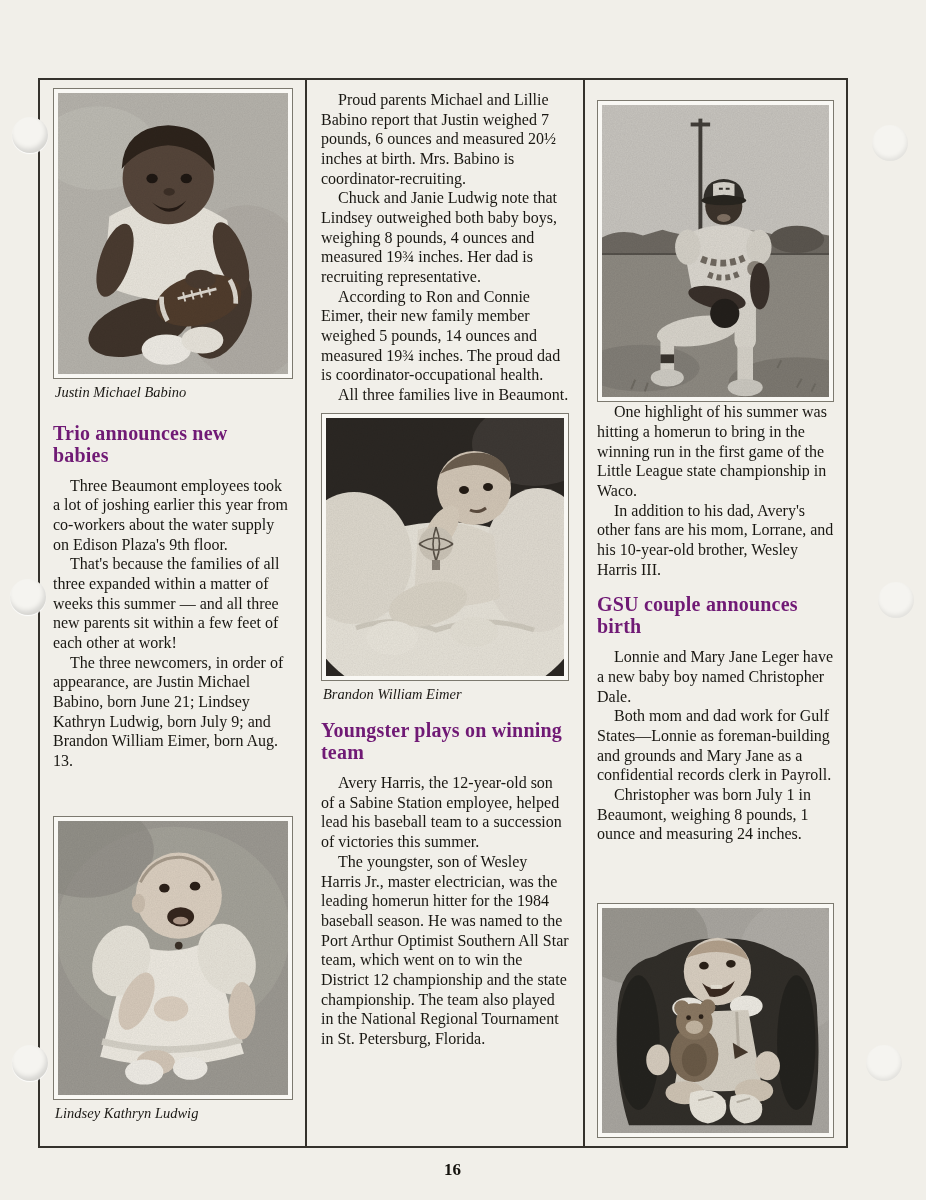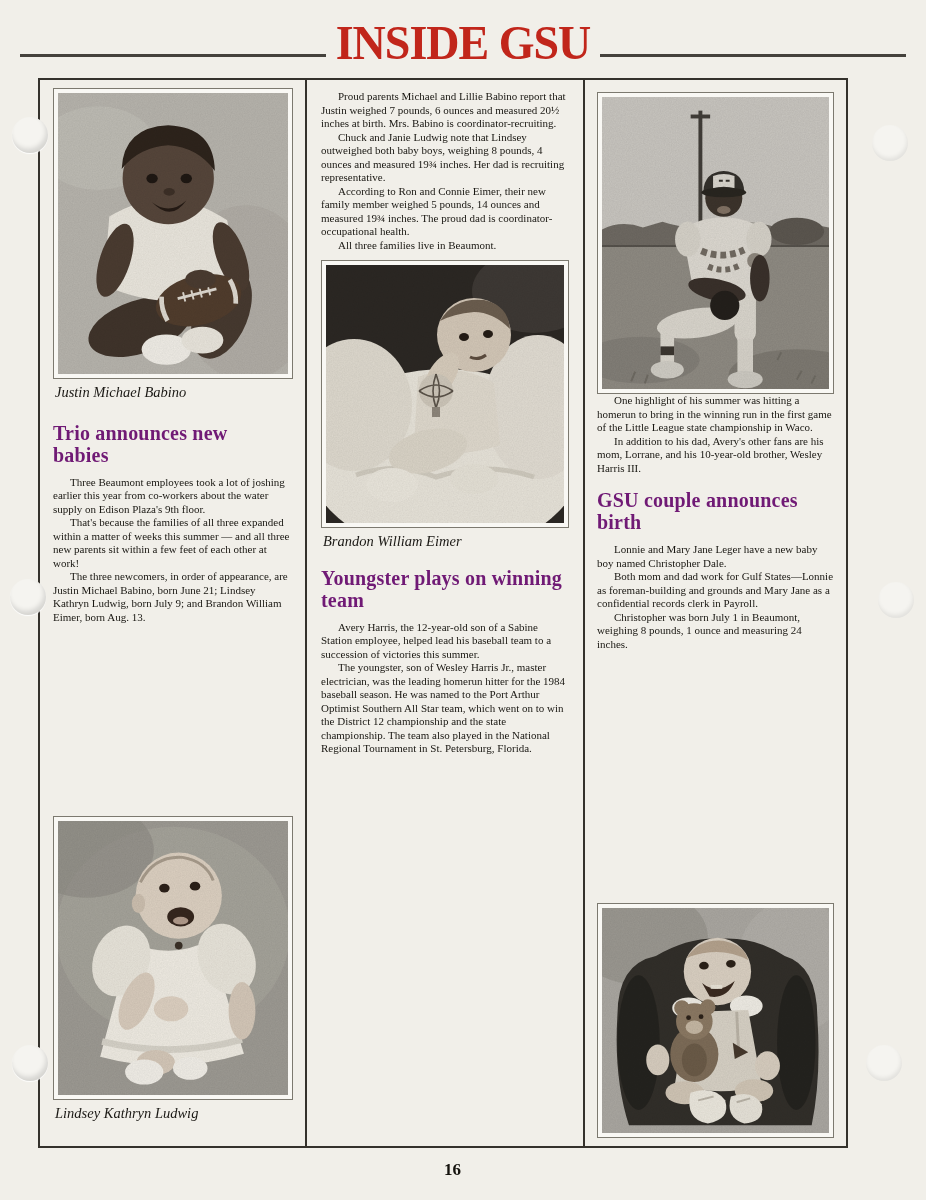--- a/index.html
+++ b/index.html
@@ -12,33 +12,33 @@
   .masthead-rule{flex:1;height:3px;background:#45423c;margin-bottom:7px;}
   .masthead-title{font-size:46px;font-weight:bold;color:#c1261b;letter-spacing:-1px;
                   line-height:1;margin:0 10px -2px 10px;transform:scaleY(1.05);}
 
   
   .frame{position:absolute;top:78px;left:38px;width:810px;height:1070px;
          border:2px solid #35322c;display:flex;box-sizing:border-box;}
   .col{display:flex;flex-direction:column;box-sizing:border-box;overflow:hidden;}
   .col-1{width:267px;border-right:2px solid #35322c;padding:8px 12px 24px 13px;}
   .col-2{width:278px;border-right:2px solid #35322c;padding:10px 14px 8px 14px;}
-  .col-3{flex:1;padding:12px 12px 8px 12px;}
+  .col-3{flex:1;padding:20px 12px 8px 12px;}
 
   .photo{background:#f9f8f4;border:1px solid #7c796f;padding:4px;}
   .photo svg{display:block;width:100%;height:auto;}
   .caption{font-style:italic;font-size:14.5px;line-height:1.2;margin:5px 0 0 2px;color:#1b1915;}
 
   .headline{font-size:20px;line-height:1.1;font-weight:bold;color:#701a75;
             margin:20px 0 10px 0;letter-spacing:0.2px;}
   .hl-trio{max-width:212px;}
   .hl-couple{max-width:222px;margin-top:14px;}
   .hl-youngster{margin-top:16px;}
 
-  p.body{font-size:11px;line-height:1.23;margin:0;text-indent:17px;text-align:left;}
+  p.body{font-size:16px;line-height:1.23;margin:0;text-indent:17px;text-align:left;}
   .pin-bottom{margin-top:auto;}
   .mt8{margin-top:8px;}
 
   .page-number{position:absolute;top:1160px;left:444px;font-weight:bold;font-size:17px;color:#15130e;}
 
   
   .hole{position:absolute;width:36px;height:36px;border-radius:50%;background:#f5f4f0;z-index:5;
         box-shadow:inset -2px -4px 5px rgba(0,0,0,0.13), 0 1px 1px rgba(255,255,255,0.9);}
   .hole-faint{box-shadow:inset -1px -3px 4px rgba(0,0,0,0.08);}
   .hole-l1{left:12px;top:117px;}
@@ -55,25 +55,20 @@
 
   <svg width="0" height="0" style="position:absolute" aria-hidden="true">
     <defs>
       <filter id="grain" x="-10%" y="-10%" width="120%" height="120%">
         <feTurbulence type="fractalNoise" baseFrequency="0.8" numOctaves="3" stitchTiles="stitch"></feTurbulence>
         <feColorMatrix type="matrix" values="0 0 0 0 0.45  0 0 0 0 0.45  0 0 0 0 0.45  0 0 0 0.55 0"></feColorMatrix>
       </filter>
     </defs>
   </svg>
 
-  <div class="masthead">
-    <div class="masthead-rule"></div>
-    <h1 class="masthead-title">INSIDE GSU</h1>
-    <div class="masthead-rule"></div>
-  </div>
 
   <div class="hole hole-l1"></div>
   <div class="hole hole-l2"></div>
   <div class="hole hole-l3"></div>
   <div class="hole hole-faint hole-r1"></div>
   <div class="hole hole-faint hole-r2"></div>
   <div class="hole hole-faint hole-r3"></div>
 
   <div class="frame">
 

